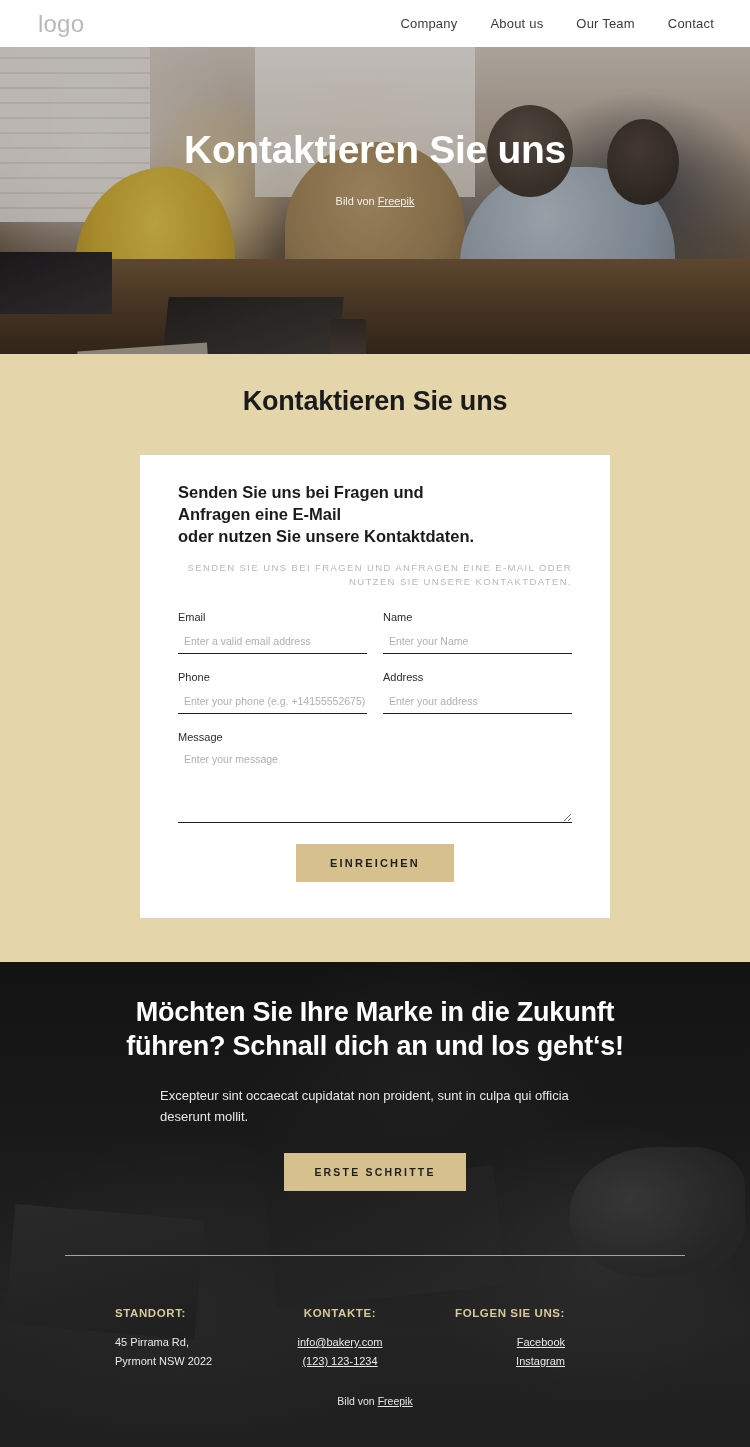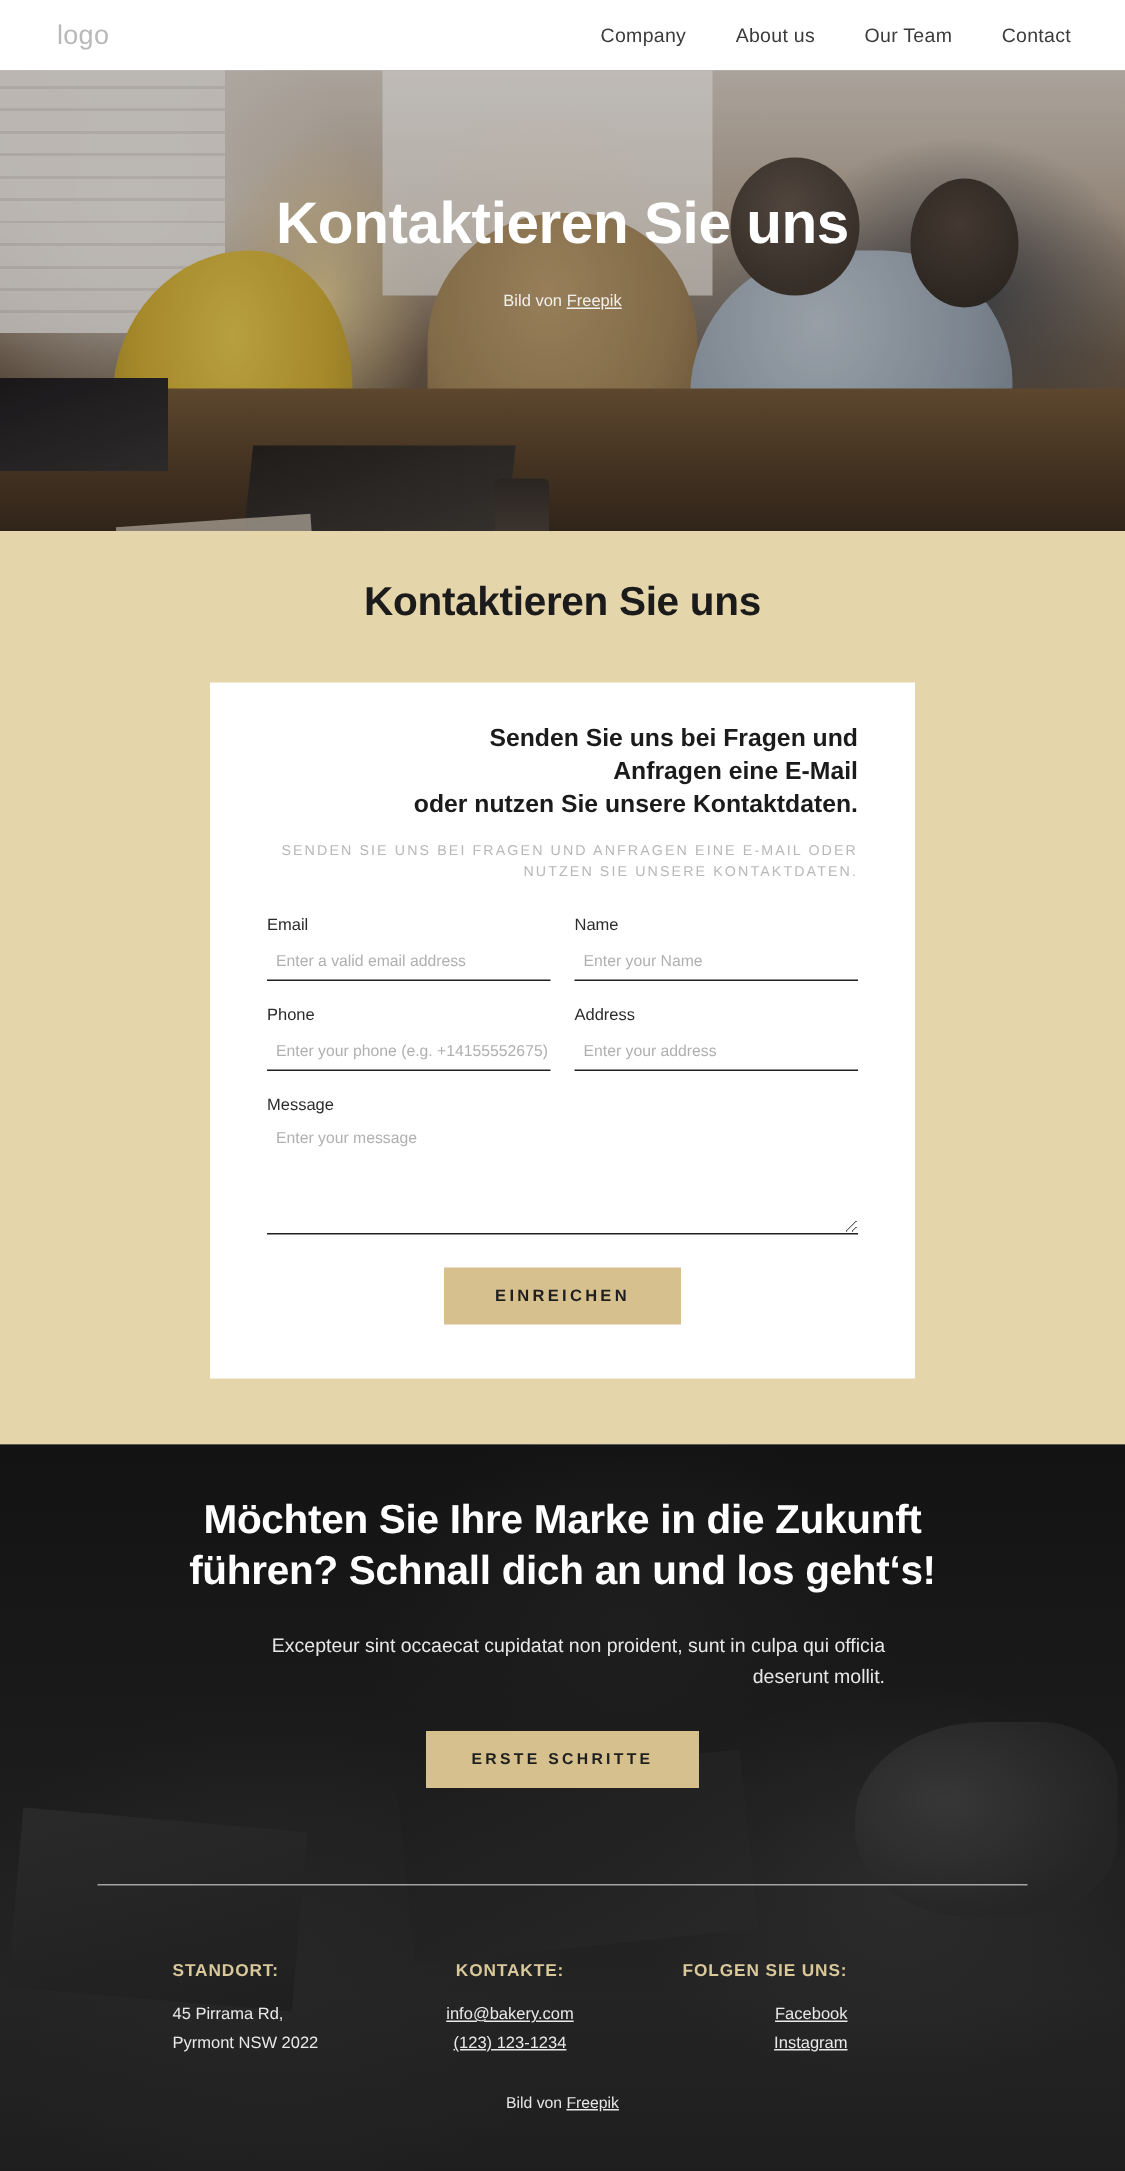--- a/index.html
+++ b/index.html
@@ -15,21 +15,21 @@
   
   .header {
     height: 47px;
     background: #ffffff;
     display: flex;
     align-items: center;
     justify-content: space-between;
     padding: 0 36px 0 38px;
   }
   .logo {
-    font-size: 18px;
+    font-size: 24px;
     color: #b9b9b9;
     font-weight: 400;
     letter-spacing: .2px;
   }
   .nav {
     display: flex;
     align-items: center;
     gap: 33px;
   }
   .nav a {
@@ -157,21 +157,21 @@
     margin: 0 0 38px;
     letter-spacing: -.2px;
   }
   .form-card {
     width: 470px;
     margin: 0 auto;
     background: #ffffff;
     padding: 26px 38px 36px;
   }
   .form-heading {
-    text-align: right;
+    text-align: left;
     font-size: 16.5px;
     line-height: 22px;
     font-weight: 700;
     color: #1b1b1b;
     margin: 0 0 14px;
   }
   .form-subheading {
     text-align: right;
     font-size: 9.5px;
     line-height: 14px;
@@ -268,21 +268,21 @@
     text-align: center;
     font-size: 27px;
     line-height: 34px;
     font-weight: 700;
     color: #ffffff;
     margin: 0 0 22px;
     letter-spacing: -.2px;
   }
   .cta-text {
     width: 430px;
-    text-align: right;
+    text-align: left;
     font-size: 13px;
     line-height: 21px;
     color: #e8e8e8;
     margin: 0 0 26px;
   }
   .cta-btn {
     background: #d5c08e;
     border: none;
     color: #1f1f1f;
     font-family: "Liberation Sans", sans-serif;

